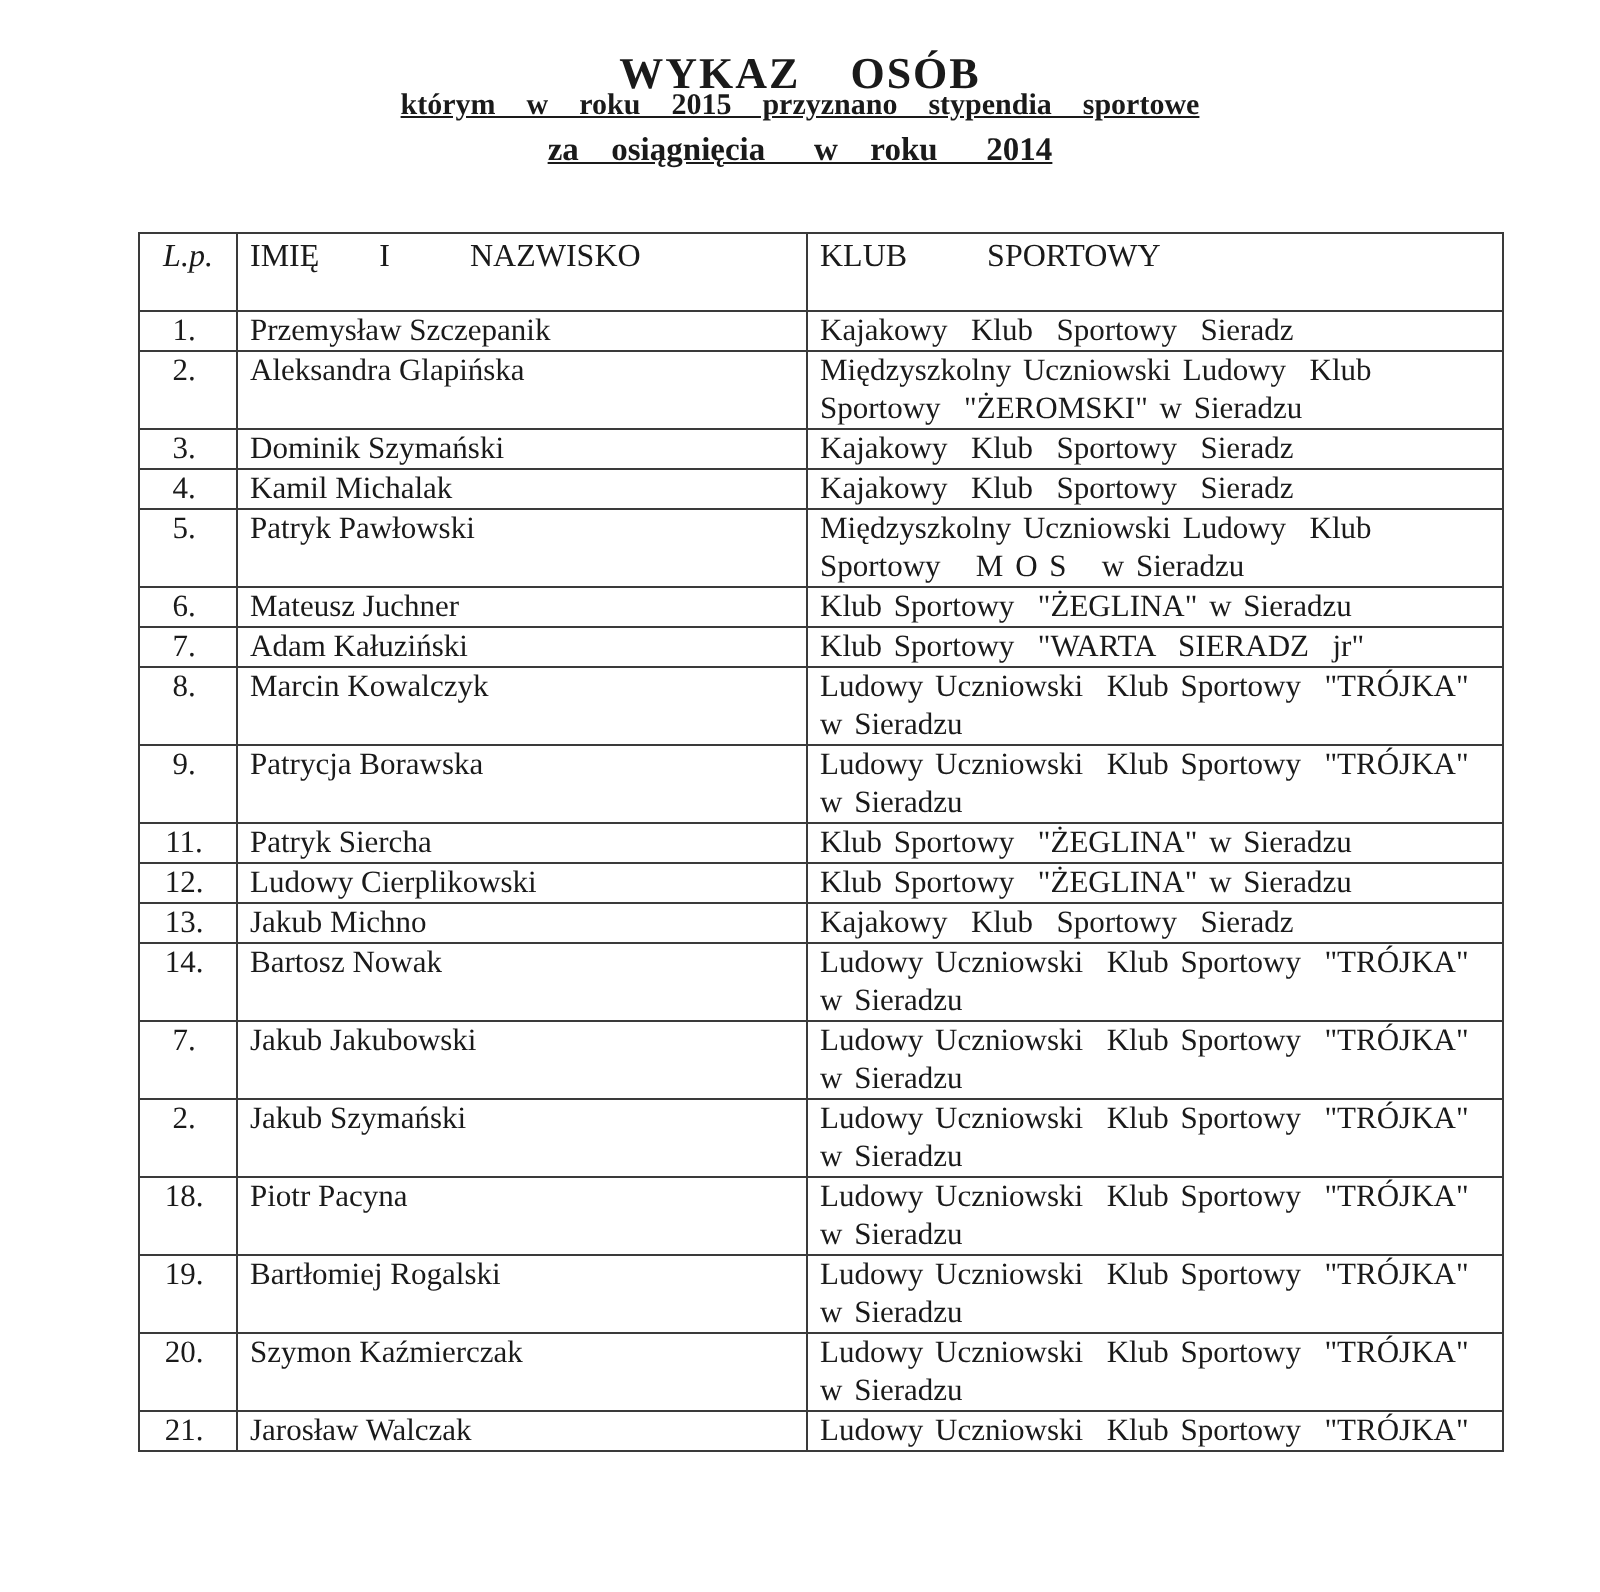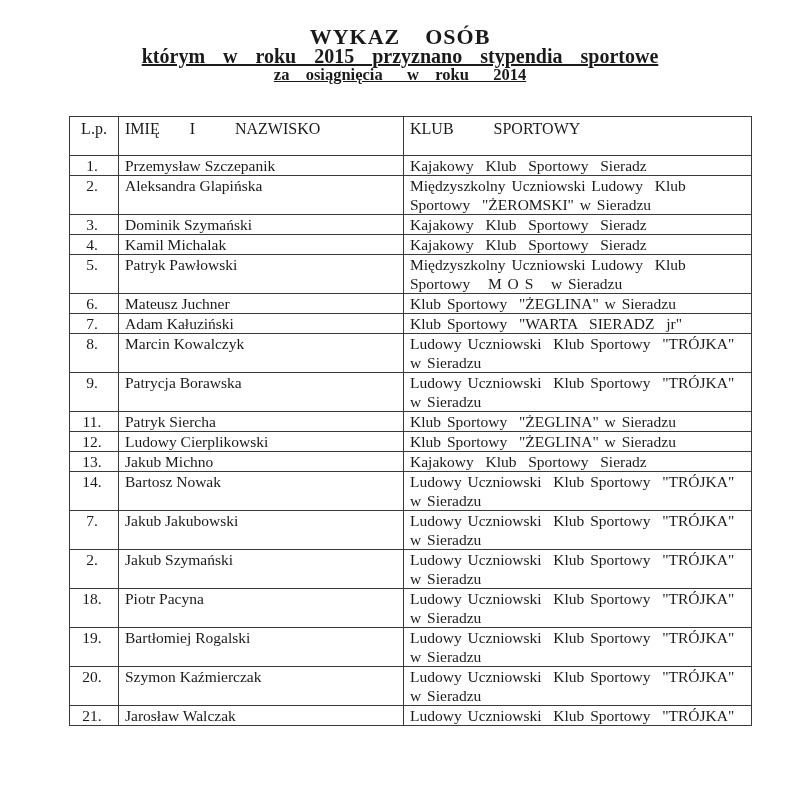--- a/index.html
+++ b/index.html
@@ -1,28 +1,28 @@
 <!DOCTYPE html>
 <html><head>
 <meta charset="utf-8">
 <style>
   html, body { margin: 0; padding: 0; background: #ffffff; }
   body { width: 800px; height: 796px; overflow: hidden; position: relative;
          font-family: "Liberation Serif", serif; color: #1a1a1a; }
   .heading { position: absolute; left: 0; width: 800px; text-align: center; }
   .h1 { top: 24px; font-size: 22px; font-weight: bold; letter-spacing: 1px; word-spacing: 6px; }
-  .h2 { top: 45px; font-size: 20px; font-weight: bold; text-decoration: underline; word-spacing: 4px; }
+  .h2 { top: 45px; font-size: 15px; font-weight: bold; text-decoration: underline; word-spacing: 4px; }
   .h3 { top: 65px; font-size: 16.5px; font-weight: bold; text-decoration: underline; word-spacing: 4px; }
   table.list { position: absolute; left: 69px; top: 116px; width: 683px;
                border-collapse: collapse; font-size: 15.5px; }
   table.list td, table.list th { border: 1.5px solid #3a3a3a; vertical-align: top;
                padding: 0 0 0 6px; line-height: 19px; font-weight: normal; text-align: left; }
   table.list th { height: 36px; padding-top: 2px; font-size: 16px; word-spacing: 6px; }
   table.list td.lp, table.list th.lp { width: 44px; text-align: center; padding-left: 0; padding-right: 4px; }
-  table.list th.lp { padding-right: 0; }
+  table.list th.lp { padding-right: 0; font-style: italic; }
   table.list td.name, table.list th.name { width: 278px; }
   table.list td.club { word-spacing: 2px; }
 </style>
 </head>
 <body>
 
 <div class="heading h1" style="white-space:pre">WYKAZ  OSÓB</div>
 <div class="heading h2" style="white-space:pre">którym  w  roku  2015  przyznano  stypendia  sportowe</div>
 <div class="heading h3" style="white-space:pre">za  osiągnięcia   w  roku   2014</div>
 

